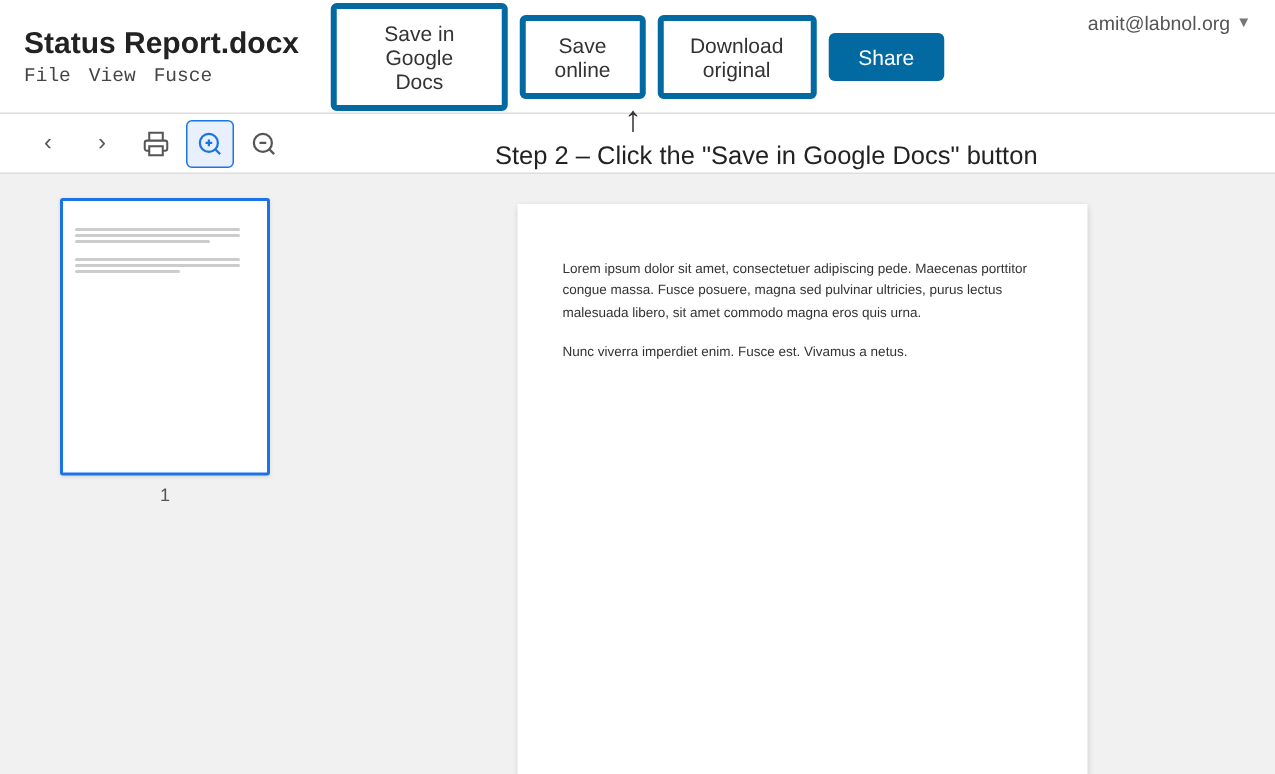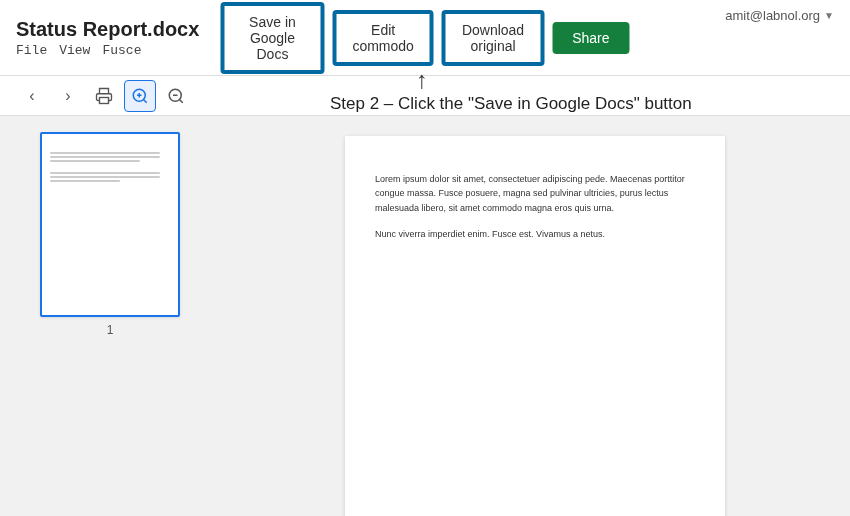--- a/index.html
+++ b/index.html
@@ -53,21 +53,21 @@
     .btn {
       padding: 8px 16px;
       border-radius: 4px;
       font-size: 14px;
       cursor: pointer;
       border: 4px solid #0369a1;
       background: #fff;
       color: #333;
     }
     .btn-share {
-      background: #15803d;
+      background: #0369a1;
       color: #fff;
       border: none;
       padding: 8px 20px;
       border-radius: 4px;
       font-size: 14px;
       cursor: pointer;
       font-weight: 500;
     }
 
     .user-info {
@@ -200,21 +200,21 @@
     <div class="doc-title">Status Report.docx</div>
     <div class="menu-bar">
       <span>File</span>
       <span>View</span>
       <span>Fusce</span>
     </div>
   </div>
 
   <div class="toolbar-buttons" style="position:absolute; left:50%; transform:translateX(-50%); top:50%; margin-top:0; transform:translate(-50%, -50%);">
     <button class="btn">Save in Google Docs</button>
-    <button class="btn">Edit commodo</button>
+    <button class="btn">Save online</button>
     <button class="btn">Download original</button>
     <button class="btn-share">Share</button>
   </div>
 
   <div class="user-info">
     <span>amit@labnol.org</span>
     <span class="dropdown-arrow">▼</span>
   </div>
 </div>
 

